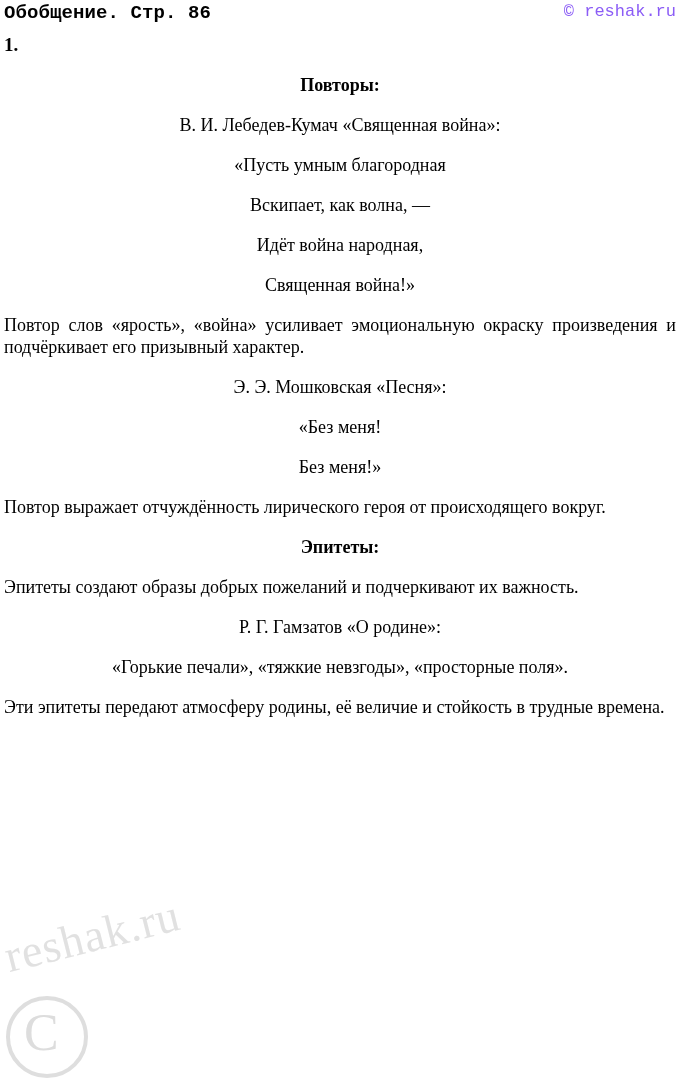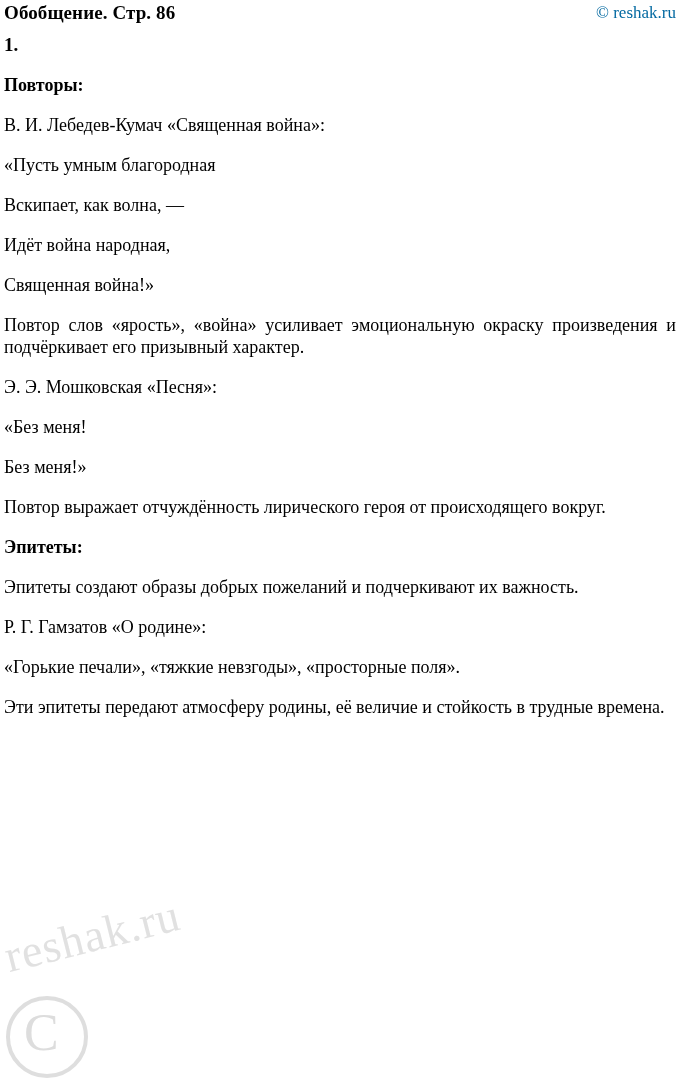--- a/index.html
+++ b/index.html
@@ -17,47 +17,48 @@
   }
   .page {
     position: relative;
     width: 680px;
     height: 1091px;
     box-sizing: border-box;
     padding: 0 2px;
   }
   .header-row {
     display: flex;
-    align-items: center;
+    align-items: flex-start;
     justify-content: space-between;
     padding: 2px 2px 0 2px;
+    font-family: Liberation Mono, monospace;
   }
   .doc-title {
     font-weight: bold;
     font-size: 19px;
     line-height: 22px;
     letter-spacing: 0.1px;
   }
   .watermark-credit {
     font-size: 17px;
     line-height: 20px;
-    color: #0369a1;
+    color: #8b5cf6;
     white-space: nowrap;
   }
   .task-number {
     font-weight: bold;
     font-size: 19px;
     line-height: 22px;
     margin: 10px 0 0 2px;
   }
   .para {
     font-size: 18px;
     line-height: 22px;
     margin: 18px 2px 0 2px;
-    text-align: left;
+    text-align: center;
   }
   .para.justify {
     text-align: justify;
     text-justify: inter-word;
   }
   .para.bold {
     font-weight: bold;
   }
   
   .wm {

